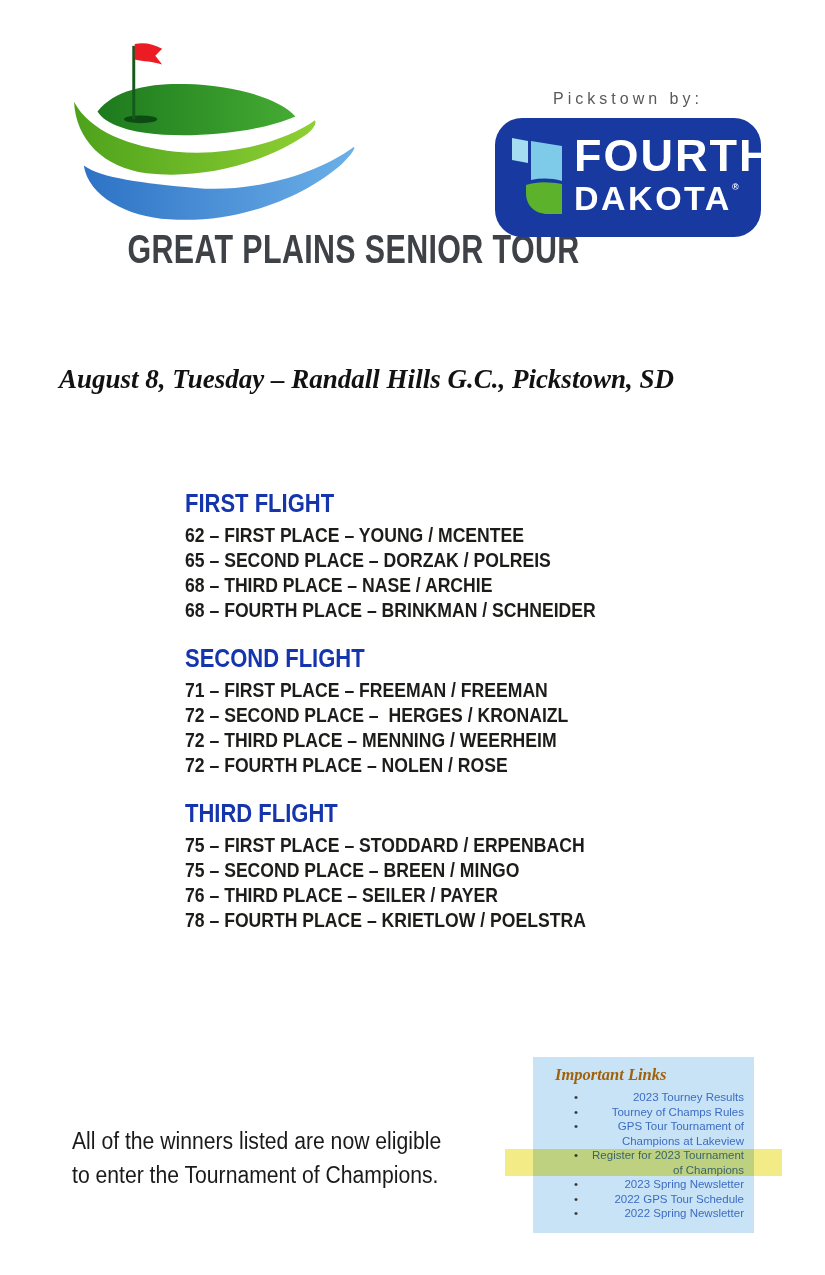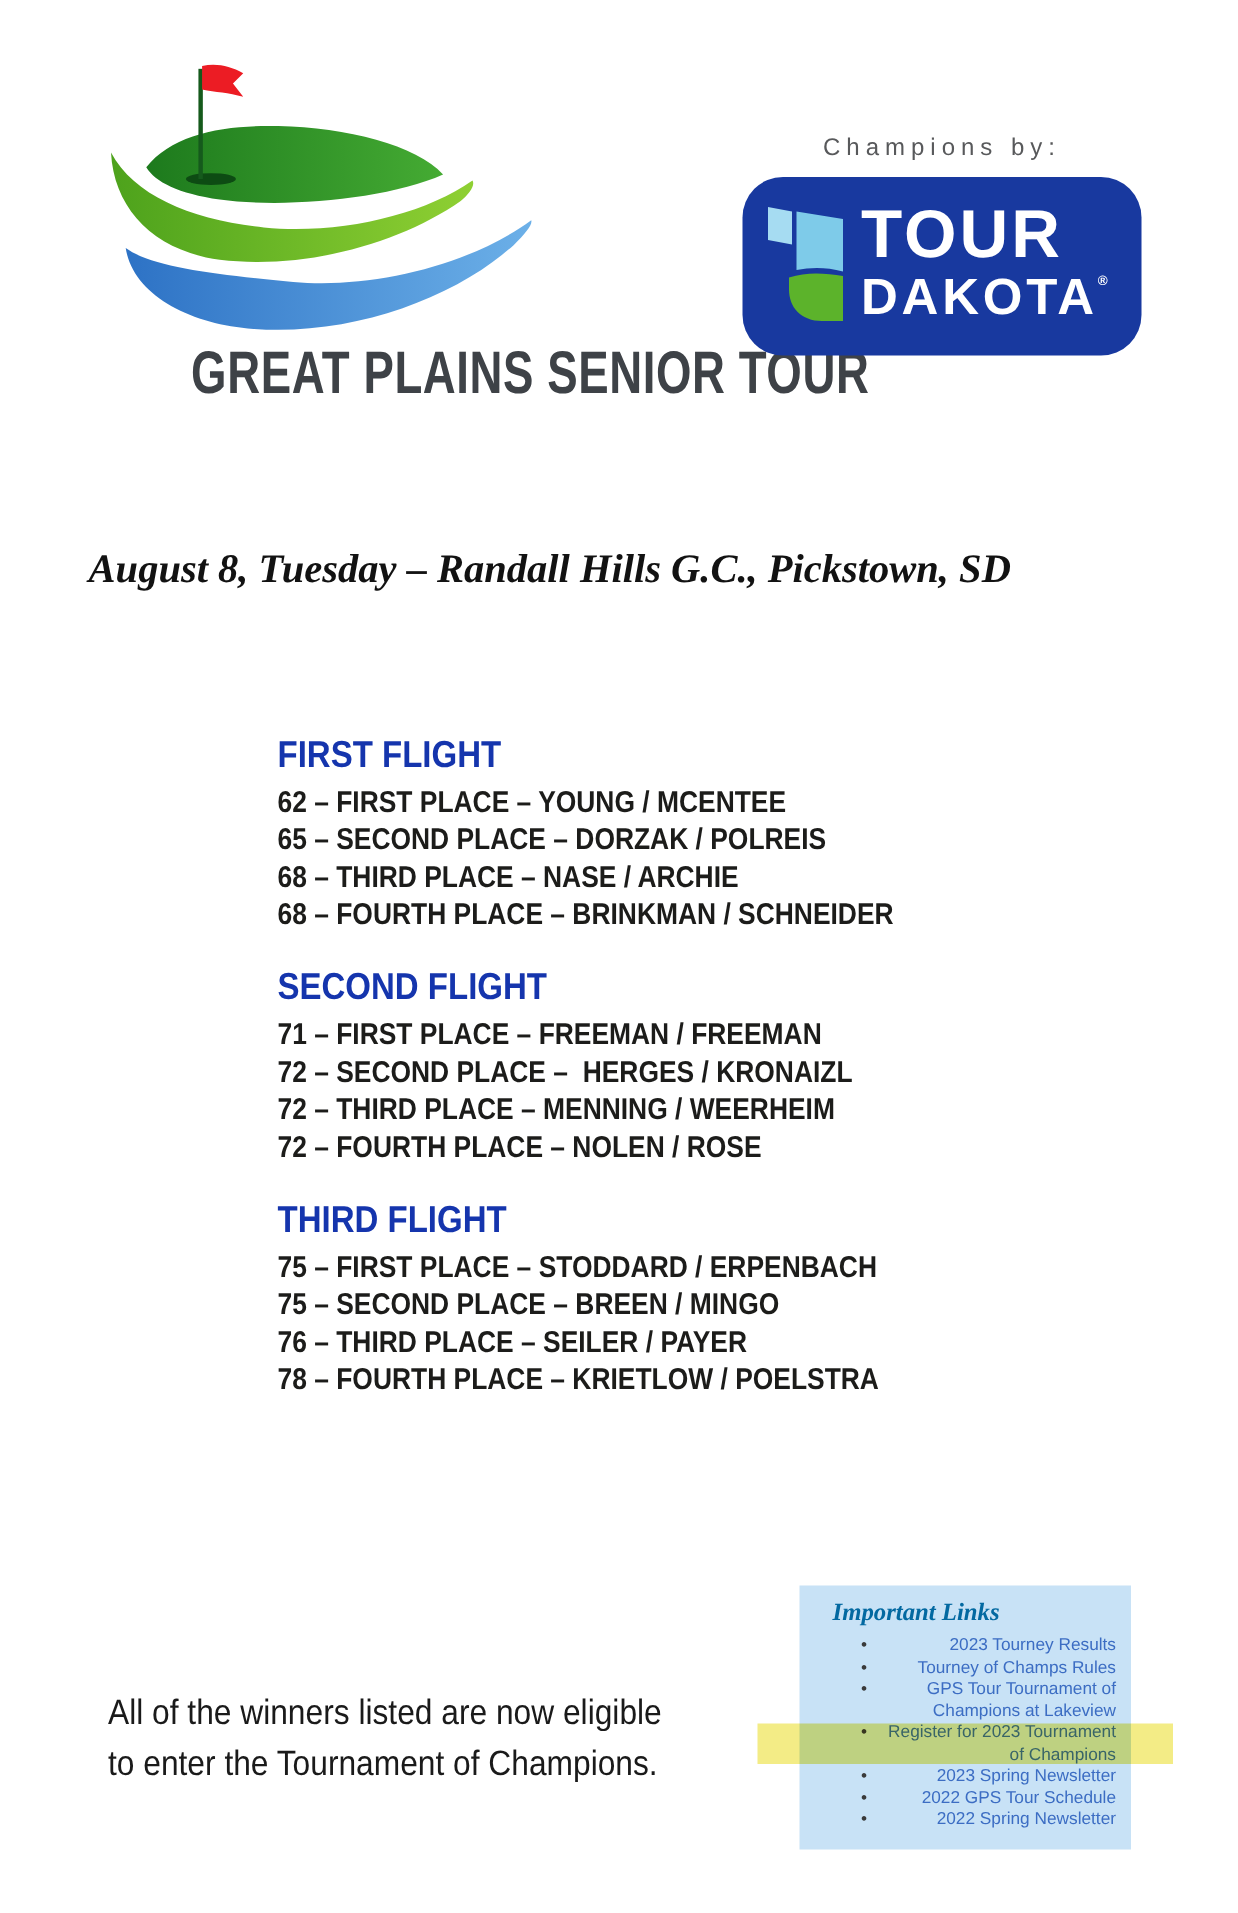--- a/index.html
+++ b/index.html
@@ -42,21 +42,21 @@
   .footer-note{position:absolute;left:72px;top:1124px;}
   .note-line{height:34px;}
   .cx90{display:inline-block;transform:scaleX(.9);transform-origin:0 50%;white-space:pre;
         font-size:23.5px;line-height:34px;color:#1a1a1a;}
 
   
   .links-box{position:absolute;left:533px;top:1057px;width:221px;height:176px;
              background:var(--links_box_bg,#c8e2f6);}
   .links-title{position:absolute;left:22px;top:8px;
                font-family:"Liberation Serif",serif;font-style:italic;font-weight:bold;
-               font-size:16.5px;color:#0369a1;}
+               font-size:16.5px;color:#a16207;}
   .links-list{position:absolute;left:41px;top:33px;width:170px;margin:0;padding:0;list-style:none;text-align:right;}
   .links-list li{position:relative;padding-left:11px;
                  font-size:11.5px;line-height:14.5px;color:var(--link_text,#3c6dc3);cursor:pointer;}
   .links-list li::before{content:"\2022";position:absolute;left:0;top:0;color:#3a3a3a;}
 
   
   .highlight-band{position:absolute;left:505px;top:1149px;width:277px;height:27px;
                   background:var(--highlight,#f5efa2);mix-blend-mode:multiply;pointer-events:none;}
 </style>
 </head>
@@ -85,29 +85,29 @@
       <path fill="url(#gBlue)" d="M28,128 C33,160 72,180 115,183 C182,188 252,162 292,126 C300,118 305,112 304,109 C262,140 194,156 142,151 C88,146 46,141 28,128 Z"></path>
       <ellipse cx="86" cy="81" rx="17" ry="4" fill="#0d4b13"></ellipse>
       <rect x="77.5" y="6" width="3" height="75" fill="#155a1c"></rect>
       <path fill="#ec1c24" d="M80,4 C90,2 99,4 108,9 L101,16 L108,25 C98,22 89,22 80,20 Z"></path>
     </svg>
     <div class="logo-title">
       <span class="cxc">GREAT PLAINS SENIOR TOUR</span>
     </div>
   </div>
 
-  <div class="sponsored-by">Champions by:</div>
+  <div class="sponsored-by">Pickstown by:</div>
   <div class="fd-box">
     <svg class="fd-mark" viewBox="0 0 50 77" aria-hidden="true">
       <path fill="#a6dcf2" d="M0,1 L16,4 L16,26 L0,23 Z"></path>
       <path fill="#7ecbe9" d="M19,4 L50,9 L50,44 C39,41 29,41 19,43 Z"></path>
       <path fill="#5cb32b" d="M14,48 C26,44 38,45 50,47 L50,77 L36,77 C22,77 14,68 14,56 Z"></path>
     </svg>
     <div class="fd-text">
-      <div class="fd-first">TOUR</div>
+      <div class="fd-first">FOURTH</div>
       <div class="fd-dakota"><span>DAKOTA</span><span class="fd-reg">®</span></div>
     </div>
   </div>
 
   <div class="heading">August 8, Tuesday – Randall Hills G.C., Pickstown, SD</div>
 
   <div class="flights">
 
     <section class="flight">
       <h2 class="flight-title"><span class="cx88">FIRST FLIGHT</span></h2>

